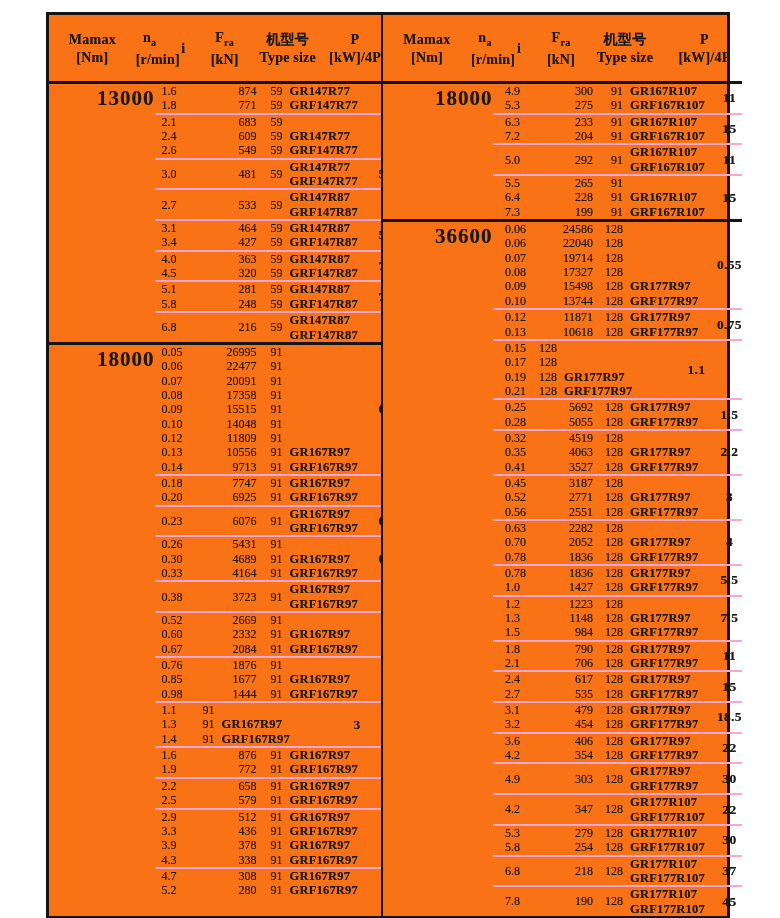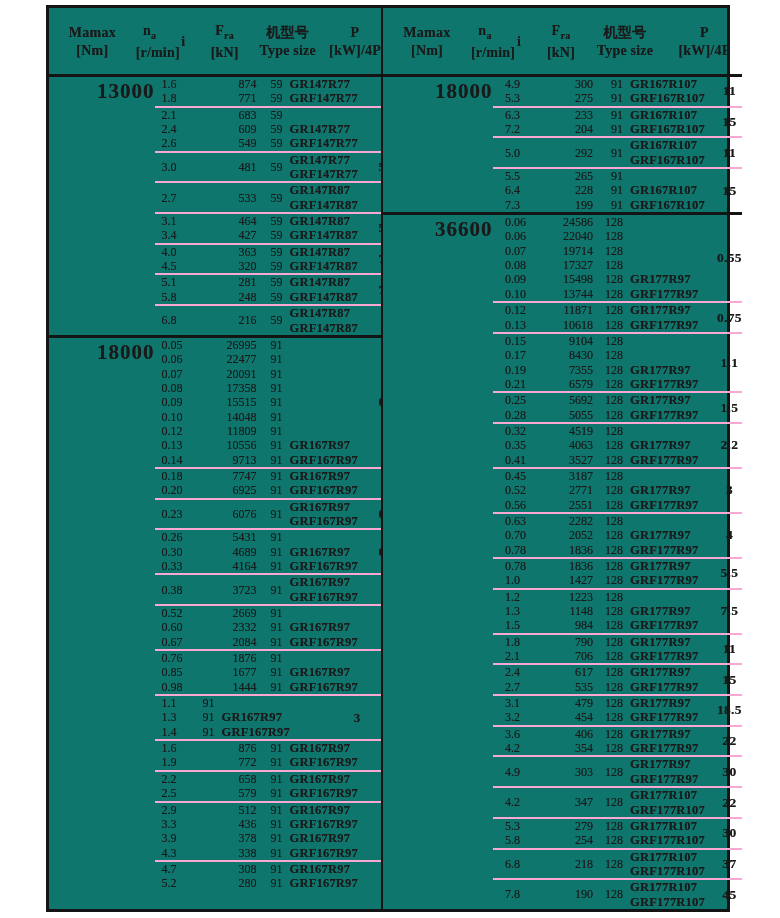--- a/index.html
+++ b/index.html
@@ -3,23 +3,23 @@
 <meta charset="utf-8">
 <style>
   html,body{margin:0;padding:0;}
   body{
     width:780px;height:918px;background:#ffffff;
     font-family:"Liberation Serif","DejaVu Serif",serif;
     color:#1a1a1a;overflow:hidden;
   }
   .sheet{position:relative;width:780px;height:918px;background:#fff;}
   .outer{
-    position:absolute;left:46px;top:5px;width:684px;height:907px;
+    position:absolute;left:46px;top:12px;width:684px;height:907px;
     border:3px solid #141414;box-sizing:border-box;
-    display:flex;flex-direction:row;background:#0f766e;
+    display:flex;flex-direction:row;background:#f97316;
   }
   .half{display:flex;flex-direction:column;box-sizing:border-box;}
   .half-l{width:334px;border-right:2px solid #141414;}
   .half-r{flex:1;}
 
   
   .hrow{
     height:69px;box-sizing:border-box;border-bottom:3px solid #141414;
     display:flex;flex-direction:row;align-items:center;
     font-weight:bold;text-align:center;
@@ -793,26 +793,20 @@
                 </div>
               </div>
               <div class="group">
                 <div class="block">
                   <div class="col c-na">
                     <div class="num"><span class="ip">0</span>.15</div>
                     <div class="num"><span class="ip">0</span>.17</div>
                     <div class="num"><span class="ip">0</span>.19</div>
                     <div class="num"><span class="ip">0</span>.21</div>
                   </div>
-                  <div class="col c-i">
-                    <div class="num">9104</div>
-                    <div class="num">8430</div>
-                    <div class="num">7355</div>
-                    <div class="num">6579</div>
-                  </div>
                   <div class="col c-fra">
                     <div class="num">128</div>
                     <div class="num">128</div>
                     <div class="num">128</div>
                     <div class="num">128</div>
                   </div>
                   <div class="col c-type">
                     <div class="type-line">GR177R97</div>
                     <div class="type-line">GRF177R97</div>
                   </div>

